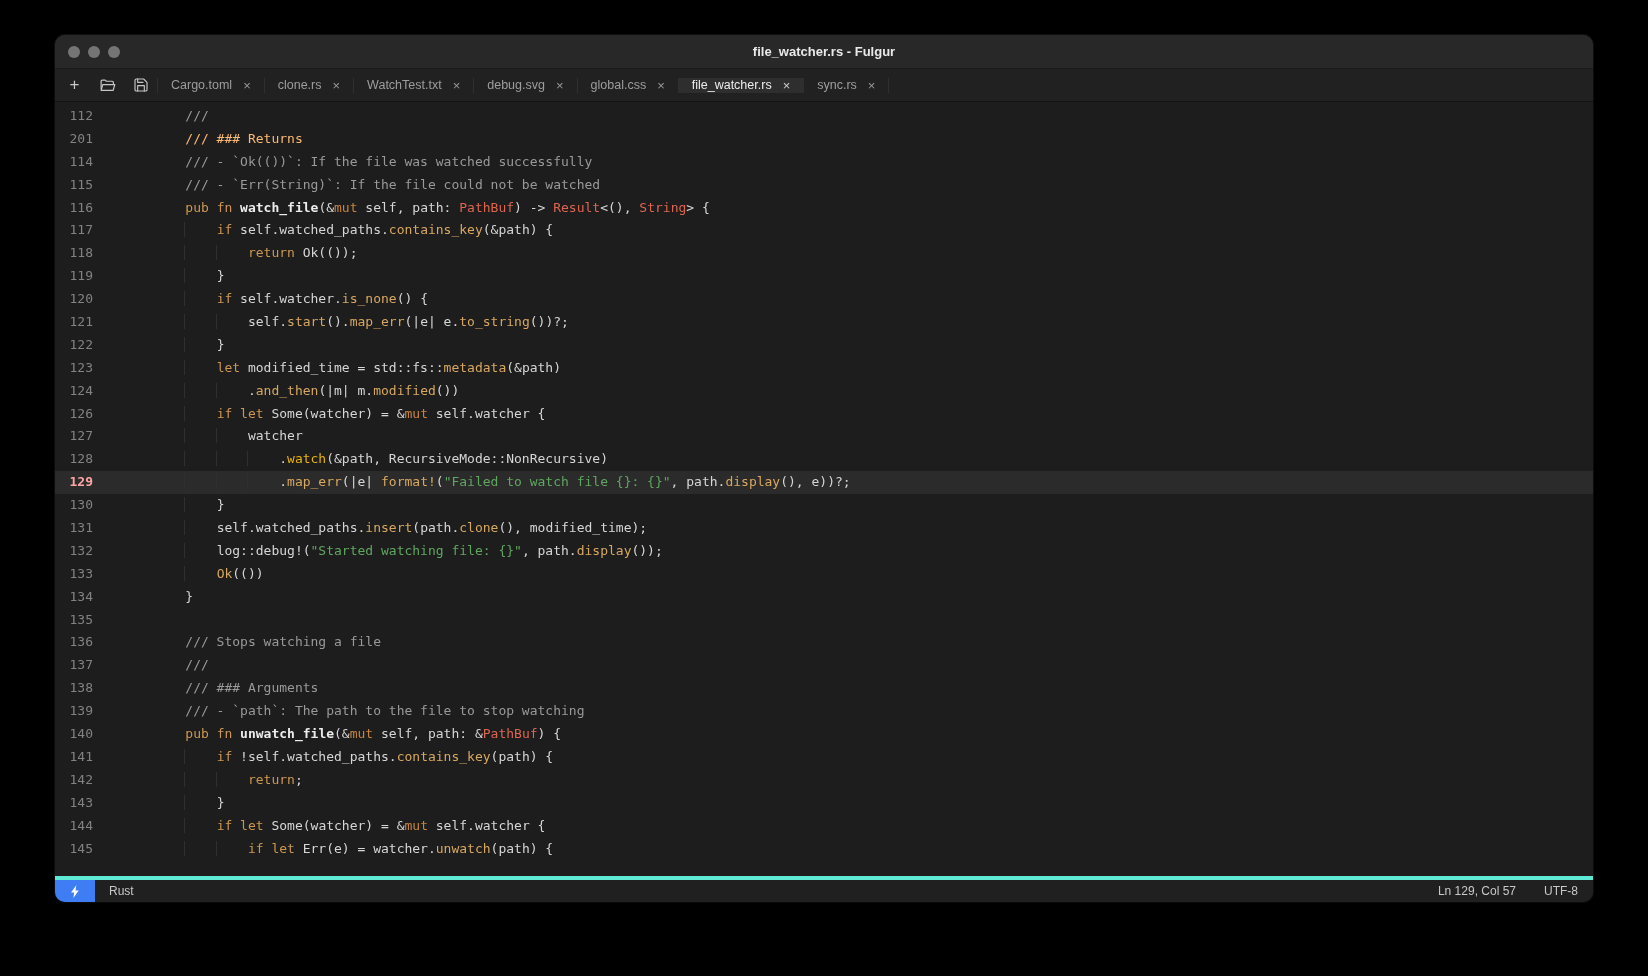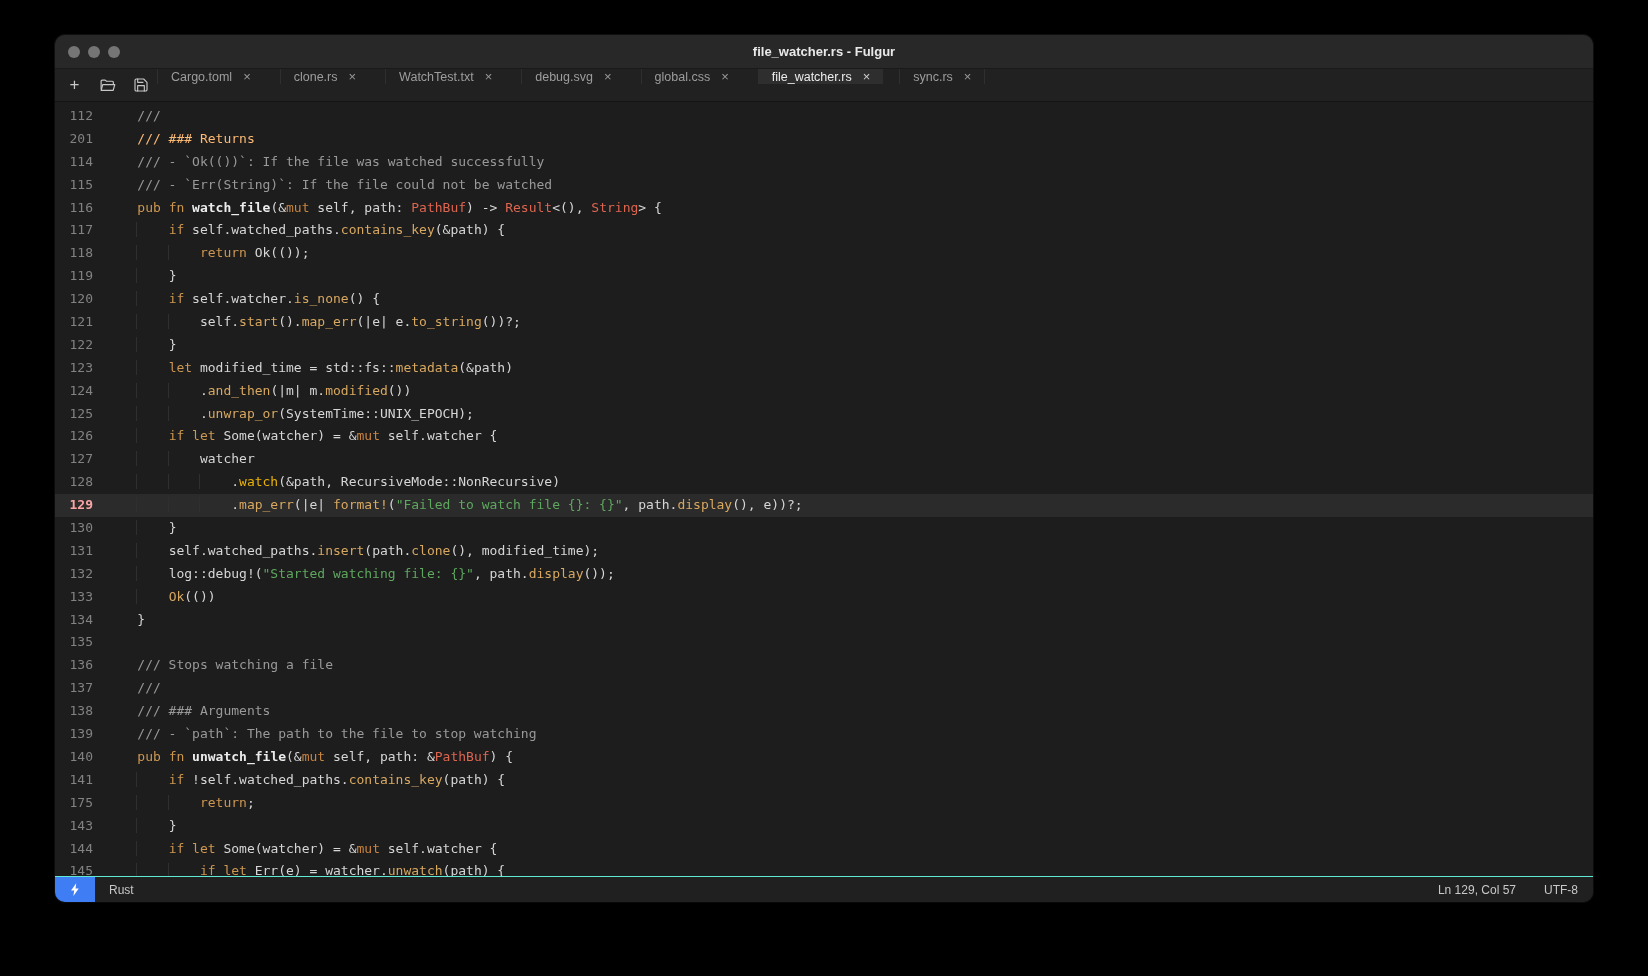--- a/index.html
+++ b/index.html
@@ -29,57 +29,57 @@
   .tabbar {
     height:33px; flex:none; background:#212121; display:flex; align-items:stretch;
     border-bottom:1px solid #141414; overflow:hidden;
   }
   .tb-btn {
     width:33px; display:flex; align-items:center; justify-content:center;
     color:#c7c7c7; font-size:17px; cursor:default;
   }
   .tb-btn:first-child { margin-left:3px; }
   .tb-btn svg { display:block; }
-  .tab-strip { display:flex; align-items:flex-start;gap:16px; }
+  .tab-strip { display:flex; align-items:center; }
   .tab {
     display:flex; align-items:center; padding:0 13px;
     border-left:1px solid #2f2f2f; color:#9d9d9d; font-size:12.5px;
     white-space:nowrap; cursor:default;
   }
   .tab:last-child { border-right:1px solid #2f2f2f; }
   .tab .tab-close { margin-left:11px; font-size:13px; color:#9a9a9a; }
   .tab.active { background:#2e2e2e; color:#ececec; }
   .tab.active .tab-close { color:#cfcfcf; }
 
   
   .editor {
     flex:1 1 auto; overflow:hidden; background:#1d1d1d; padding-top:3px;
     font-family:"DejaVu Sans Mono", monospace; font-size:13px; line-height:22.9px;
     font-variant-ligatures:none;
   }
-  .line { display:flex; height:22.9px; white-space:pre; }
+  .line { display:flex; height:22.9px; white-space:pre;gap:48px; }
   .line.active { background:#2b2b2b; }
   .ln {
     flex:none; width:38px; text-align:right; color:#828282; user-select:none;
   }
   .line.active .ln { color:#fca5a5;font-weight:bold; }
   .code { white-space:pre; margin-left:13px; color:#d6d6d6; }
   .tok { white-space:pre; }
   .tok-fnname { font-weight:700; }
   .tok-ws {
     background-image:repeating-linear-gradient(to right,
       transparent 0, transparent calc(4ch - 1px),
       #2f2f2f calc(4ch - 1px), #2f2f2f 4ch);
     background-repeat:no-repeat;
     background-size:calc(100% - 3.5ch) 100%;
   }
 
   
   .statusbar {
-    height:26px; flex:none; background:#202020; border-top:1px solid #5eead4;
+    height:26px; flex:none; background:#202020; border-top:4px solid #5eead4;
     display:flex; align-items:center; font-size:12px; color:#c8c8c8;
   }
   .lang-badge {
     width:40px; height:100%; display:flex; align-items:center; justify-content:center;
   }
   .lang-badge svg { display:block; }
   .status-lang { margin-left:14px; }
   .status-right { margin-left:auto; display:flex; align-items:center; gap:28px; margin-right:15px; }
 </style>
 </head>
@@ -152,38 +152,37 @@
       <div class="line"><span class="ln">115</span><span class="code"><span class="tok tok-ws">    </span><span class="tok tok-com" style="color: rgb(153, 153, 153);">/// - `Err(String)`: If the file could not be watched</span></span></div>
       <div class="line"><span class="ln">116</span><span class="code"><span class="tok tok-ws">    </span><span class="tok tok-kw" style="color: rgb(205, 151, 82);">pub</span><span class="tok tok-txt" style="color: rgb(214, 214, 214);"> </span><span class="tok tok-kw" style="color: rgb(205, 151, 82);">fn</span><span class="tok tok-txt" style="color: rgb(214, 214, 214);"> </span><span class="tok tok-fnname" style="color: rgb(236, 236, 236);">watch_file</span><span class="tok tok-txt" style="color: rgb(214, 214, 214);">(&amp;</span><span class="tok tok-mut" style="color: rgb(200, 132, 63);">mut</span><span class="tok tok-txt" style="color: rgb(214, 214, 214);"> self, path: </span><span class="tok tok-ty" style="color: rgb(221, 101, 80);">PathBuf</span><span class="tok tok-txt" style="color: rgb(214, 214, 214);">) -&gt; </span><span class="tok tok-ty" style="color: rgb(221, 101, 80);">Result</span><span class="tok tok-txt" style="color: rgb(214, 214, 214);">&lt;(), </span><span class="tok tok-ty" style="color: rgb(221, 101, 80);">String</span><span class="tok tok-txt" style="color: rgb(214, 214, 214);">&gt; {</span></span></div>
       <div class="line"><span class="ln">117</span><span class="code"><span class="tok tok-ws">        </span><span class="tok tok-kw" style="color: rgb(205, 151, 82);">if</span><span class="tok tok-txt" style="color: rgb(214, 214, 214);"> self.watched_paths.</span><span class="tok tok-call" style="color: rgb(216, 168, 96);">contains_key</span><span class="tok tok-txt" style="color: rgb(214, 214, 214);">(&amp;path) {</span></span></div>
       <div class="line"><span class="ln">118</span><span class="code"><span class="tok tok-ws">            </span><span class="tok tok-kw" style="color: rgb(205, 151, 82);">return</span><span class="tok tok-txt" style="color: rgb(214, 214, 214);"> Ok(());</span></span></div>
       <div class="line"><span class="ln">119</span><span class="code"><span class="tok tok-ws">        </span><span class="tok tok-txt" style="color: rgb(214, 214, 214);">}</span></span></div>
       <div class="line"><span class="ln">120</span><span class="code"><span class="tok tok-ws">        </span><span class="tok tok-kw" style="color: rgb(205, 151, 82);">if</span><span class="tok tok-txt" style="color: rgb(214, 214, 214);"> self.watcher.</span><span class="tok tok-call" style="color: rgb(216, 168, 96);">is_none</span><span class="tok tok-txt" style="color: rgb(214, 214, 214);">() {</span></span></div>
       <div class="line"><span class="ln">121</span><span class="code"><span class="tok tok-ws">            </span><span class="tok tok-txt" style="color: rgb(214, 214, 214);">self.</span><span class="tok tok-call" style="color: rgb(216, 168, 96);">start</span><span class="tok tok-txt" style="color: rgb(214, 214, 214);">().</span><span class="tok tok-call" style="color: rgb(216, 168, 96);">map_err</span><span class="tok tok-txt" style="color: rgb(214, 214, 214);">(|e| e.</span><span class="tok tok-call" style="color: rgb(216, 168, 96);">to_string</span><span class="tok tok-txt" style="color: rgb(214, 214, 214);">())?;</span></span></div>
       <div class="line"><span class="ln">122</span><span class="code"><span class="tok tok-ws">        </span><span class="tok tok-txt" style="color: rgb(214, 214, 214);">}</span></span></div>
       <div class="line"><span class="ln">123</span><span class="code"><span class="tok tok-ws">        </span><span class="tok tok-kw" style="color: rgb(205, 151, 82);">let</span><span class="tok tok-txt" style="color: rgb(214, 214, 214);"> modified_time = std::fs::</span><span class="tok tok-call" style="color: rgb(216, 168, 96);">metadata</span><span class="tok tok-txt" style="color: rgb(214, 214, 214);">(&amp;path)</span></span></div>
       <div class="line"><span class="ln">124</span><span class="code"><span class="tok tok-ws">            </span><span class="tok tok-txt" style="color: rgb(214, 214, 214);">.</span><span class="tok tok-call" style="color: rgb(216, 168, 96);">and_then</span><span class="tok tok-txt" style="color: rgb(214, 214, 214);">(|m| m.</span><span class="tok tok-call" style="color: rgb(216, 168, 96);">modified</span><span class="tok tok-txt" style="color: rgb(214, 214, 214);">())</span></span></div>
-      <div class="line"><span class="ln">125</span><span class="code"><span class="tok tok-ws">            </span><span class="tok tok-txt" style="color: rgb(214, 214, 214);">.</span><span class="tok tok-call" style="color: rgb(216, 168, 96);">unwrap_or</span><span class="tok tok-txt" style="color: rgb(214, 214, 214);">(SystemTime::UNIX_EPOCH);</span></span></div>
       <div class="line"><span class="ln">126</span><span class="code"><span class="tok tok-ws">        </span><span class="tok tok-kw" style="color: rgb(205, 151, 82);">if</span><span class="tok tok-txt" style="color: rgb(214, 214, 214);"> </span><span class="tok tok-kw" style="color: rgb(205, 151, 82);">let</span><span class="tok tok-txt" style="color: rgb(214, 214, 214);"> Some(watcher) = &amp;</span><span class="tok tok-mut" style="color: rgb(200, 132, 63);">mut</span><span class="tok tok-txt" style="color: rgb(214, 214, 214);"> self.watcher {</span></span></div>
       <div class="line"><span class="ln">127</span><span class="code"><span class="tok tok-ws">            </span><span class="tok tok-txt" style="color: rgb(214, 214, 214);">watcher</span></span></div>
       <div class="line"><span class="ln">128</span><span class="code"><span class="tok tok-ws">                </span><span class="tok tok-txt" style="color: rgb(214, 214, 214);">.</span><span class="tok tok-call" style="color: #eab308;">watch</span><span class="tok tok-txt" style="color: rgb(214, 214, 214);">(&amp;path, RecursiveMode::NonRecursive)</span></span></div>
       <div class="line active"><span class="ln">129</span><span class="code"><span class="tok tok-ws">                </span><span class="tok tok-txt" style="color: rgb(214, 214, 214);">.</span><span class="tok tok-call" style="color: rgb(216, 168, 96);">map_err</span><span class="tok tok-txt" style="color: rgb(214, 214, 214);">(|e| </span><span class="tok tok-call" style="color: rgb(216, 168, 96);">format!</span><span class="tok tok-txt" style="color: rgb(214, 214, 214);">(</span><span class="tok tok-str" style="color: rgb(95, 167, 95);">"Failed to watch file {}: {}"</span><span class="tok tok-txt" style="color: rgb(214, 214, 214);">, path.</span><span class="tok tok-call" style="color: rgb(216, 168, 96);">display</span><span class="tok tok-txt" style="color: rgb(214, 214, 214);">(), e))?;</span></span></div>
       <div class="line"><span class="ln">130</span><span class="code"><span class="tok tok-ws">        </span><span class="tok tok-txt" style="color: rgb(214, 214, 214);">}</span></span></div>
       <div class="line"><span class="ln">131</span><span class="code"><span class="tok tok-ws">        </span><span class="tok tok-txt" style="color: rgb(214, 214, 214);">self.watched_paths.</span><span class="tok tok-call" style="color: rgb(216, 168, 96);">insert</span><span class="tok tok-txt" style="color: rgb(214, 214, 214);">(path.</span><span class="tok tok-call" style="color: rgb(216, 168, 96);">clone</span><span class="tok tok-txt" style="color: rgb(214, 214, 214);">(), modified_time);</span></span></div>
       <div class="line"><span class="ln">132</span><span class="code"><span class="tok tok-ws">        </span><span class="tok tok-txt" style="color: rgb(214, 214, 214);">log::debug!(</span><span class="tok tok-str" style="color: rgb(95, 167, 95);">"Started watching file: {}"</span><span class="tok tok-txt" style="color: rgb(214, 214, 214);">, path.</span><span class="tok tok-call" style="color: rgb(216, 168, 96);">display</span><span class="tok tok-txt" style="color: rgb(214, 214, 214);">());</span></span></div>
       <div class="line"><span class="ln">133</span><span class="code"><span class="tok tok-ws">        </span><span class="tok tok-call" style="color: rgb(216, 168, 96);">Ok</span><span class="tok tok-txt" style="color: rgb(214, 214, 214);">(())</span></span></div>
       <div class="line"><span class="ln">134</span><span class="code"><span class="tok tok-ws">    </span><span class="tok tok-txt" style="color: rgb(214, 214, 214);">}</span></span></div>
       <div class="line"><span class="ln">135</span><span class="code"></span></div>
       <div class="line"><span class="ln">136</span><span class="code"><span class="tok tok-ws">    </span><span class="tok tok-com" style="color: rgb(153, 153, 153);">/// Stops watching a file</span></span></div>
       <div class="line"><span class="ln">137</span><span class="code"><span class="tok tok-ws">    </span><span class="tok tok-com" style="color: rgb(153, 153, 153);">///</span></span></div>
       <div class="line"><span class="ln">138</span><span class="code"><span class="tok tok-ws">    </span><span class="tok tok-com" style="color: rgb(153, 153, 153);">/// ### Arguments</span></span></div>
       <div class="line"><span class="ln">139</span><span class="code"><span class="tok tok-ws">    </span><span class="tok tok-com" style="color: rgb(153, 153, 153);">/// - `path`: The path to the file to stop watching</span></span></div>
       <div class="line"><span class="ln">140</span><span class="code"><span class="tok tok-ws">    </span><span class="tok tok-kw" style="color: rgb(205, 151, 82);">pub</span><span class="tok tok-txt" style="color: rgb(214, 214, 214);"> </span><span class="tok tok-kw" style="color: rgb(205, 151, 82);">fn</span><span class="tok tok-txt" style="color: rgb(214, 214, 214);"> </span><span class="tok tok-fnname" style="color: rgb(236, 236, 236);">unwatch_file</span><span class="tok tok-txt" style="color: rgb(214, 214, 214);">(&amp;</span><span class="tok tok-mut" style="color: rgb(200, 132, 63);">mut</span><span class="tok tok-txt" style="color: rgb(214, 214, 214);"> self, path: &amp;</span><span class="tok tok-ty" style="color: rgb(221, 101, 80);">PathBuf</span><span class="tok tok-txt" style="color: rgb(214, 214, 214);">) {</span></span></div>
       <div class="line"><span class="ln">141</span><span class="code"><span class="tok tok-ws">        </span><span class="tok tok-kw" style="color: rgb(205, 151, 82);">if</span><span class="tok tok-txt" style="color: rgb(214, 214, 214);"> !self.watched_paths.</span><span class="tok tok-call" style="color: rgb(216, 168, 96);">contains_key</span><span class="tok tok-txt" style="color: rgb(214, 214, 214);">(path) {</span></span></div>
-      <div class="line"><span class="ln">175</span><span class="code"><span class="tok tok-ws">            </span><span class="tok tok-kw" style="color: rgb(205, 151, 82);">return</span><span class="tok tok-txt" style="color: rgb(214, 214, 214);">;</span></span></div>
+      <div class="line"><span class="ln">142</span><span class="code"><span class="tok tok-ws">            </span><span class="tok tok-kw" style="color: rgb(205, 151, 82);">return</span><span class="tok tok-txt" style="color: rgb(214, 214, 214);">;</span></span></div>
       <div class="line"><span class="ln">143</span><span class="code"><span class="tok tok-ws">        </span><span class="tok tok-txt" style="color: rgb(214, 214, 214);">}</span></span></div>
       <div class="line"><span class="ln">144</span><span class="code"><span class="tok tok-ws">        </span><span class="tok tok-kw" style="color: rgb(205, 151, 82);">if</span><span class="tok tok-txt" style="color: rgb(214, 214, 214);"> </span><span class="tok tok-kw" style="color: rgb(205, 151, 82);">let</span><span class="tok tok-txt" style="color: rgb(214, 214, 214);"> Some(watcher) = &amp;</span><span class="tok tok-mut" style="color: rgb(200, 132, 63);">mut</span><span class="tok tok-txt" style="color: rgb(214, 214, 214);"> self.watcher {</span></span></div>
       <div class="line"><span class="ln">145</span><span class="code"><span class="tok tok-ws">            </span><span class="tok tok-kw" style="color: rgb(205, 151, 82);">if</span><span class="tok tok-txt" style="color: rgb(214, 214, 214);"> </span><span class="tok tok-kw" style="color: rgb(205, 151, 82);">let</span><span class="tok tok-txt" style="color: rgb(214, 214, 214);"> Err(e) = watcher.</span><span class="tok tok-call" style="color: rgb(216, 168, 96);">unwatch</span><span class="tok tok-txt" style="color: rgb(214, 214, 214);">(path) {</span></span></div>
     </div>
 
   <div class="statusbar">
     <div class="lang-badge" style="background: rgb(63, 125, 244);">
       <svg width="15" height="15" viewBox="0 0 24 24" fill="#ffffff">
           <path d="M13.2 1.8 4.8 13.4h5.1L8.6 22.2l8.6-11.9h-5.1z"></path>
         </svg>

